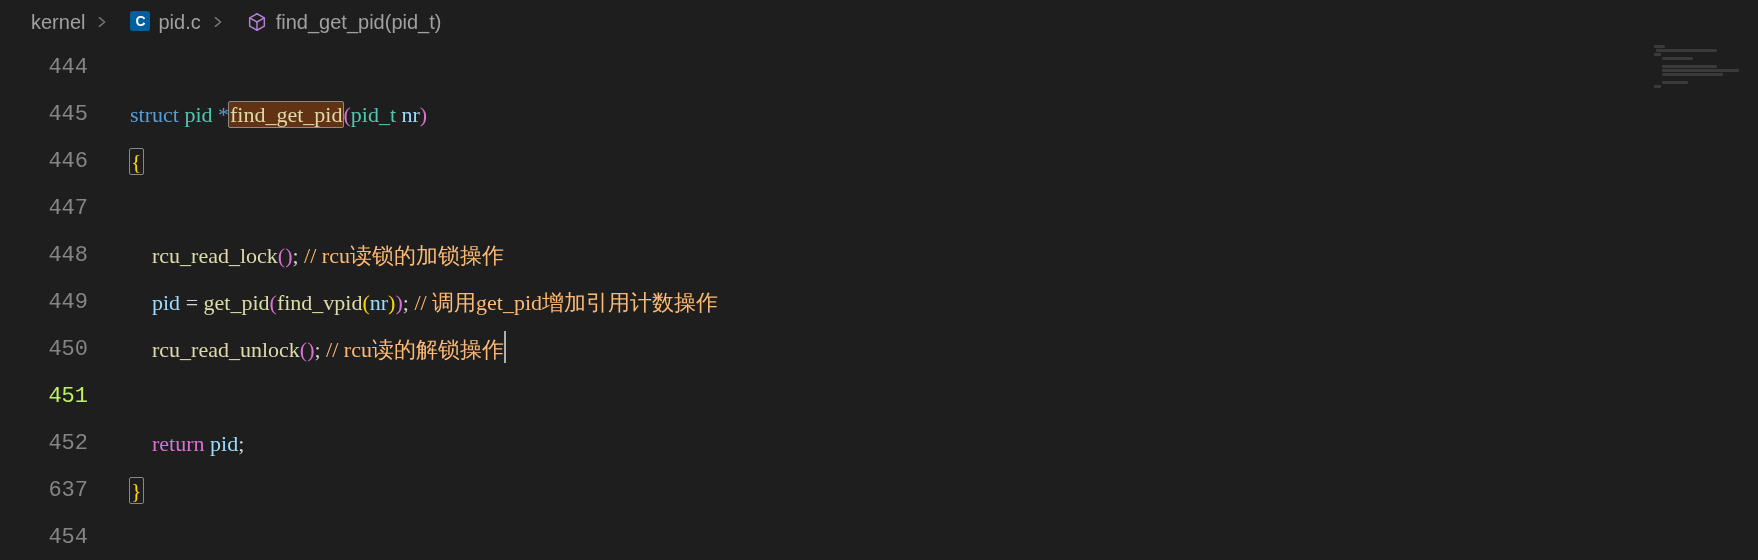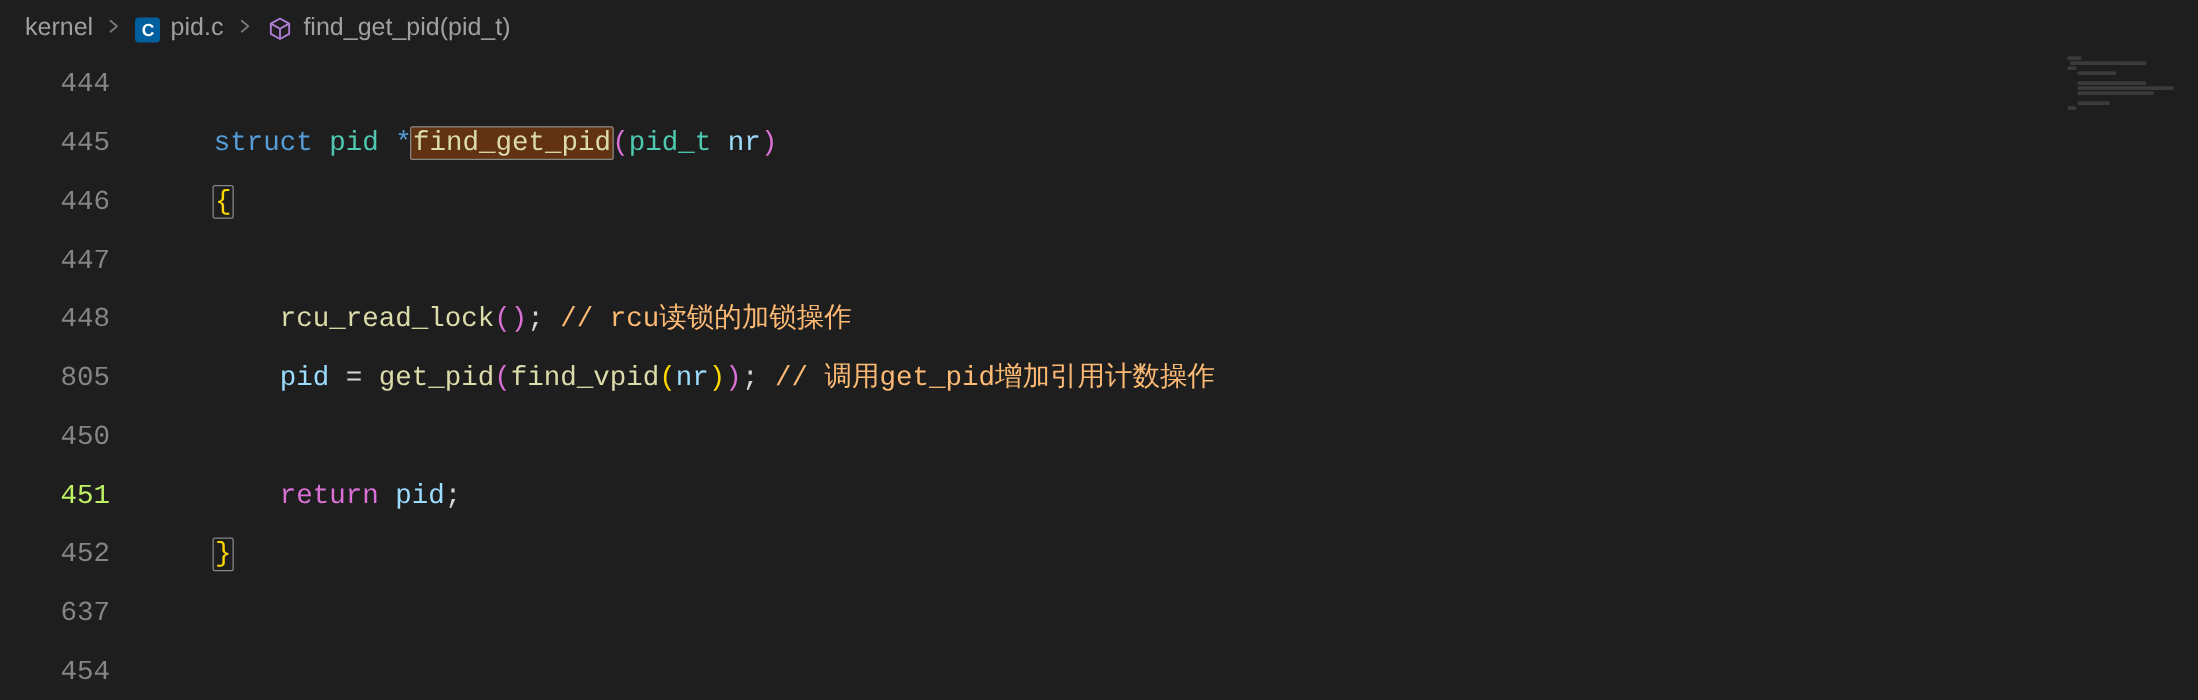--- a/index.html
+++ b/index.html
@@ -22,22 +22,23 @@
     font-size: 20px;
     color: #a0a0a0;
     gap: 8px;
   }
   .breadcrumb .sep {
     color: #7a7a7a;
     margin: 0 2px;
   }
   .breadcrumb .crumb {
     display: flex;
-    align-items: flex-end;
+    align-items: flex-start;
     gap: 8px;
+    margin-left: 11px;
   }
   .file-icon {
     display: inline-flex;
     align-items: center;
     justify-content: center;
     width: 20px;
     height: 20px;
     background: #005f9e;
     color: #ffffff;
     font-weight: 700;
@@ -49,37 +50,36 @@
     display: inline-flex;
     align-items: center;
     color: #b180d7;
   }
   .symbol-icon svg { width: 22px; height: 22px; }
   .editor {
     display: flex;
     flex-direction: row;
     height: calc(100% - 44px);
     line-height: 47px;
-    gap: 41px;
   }
   .gutter {
     width: 100px;
     text-align: right;
     color: #858585;
     padding-right: 12px;
     user-select: none;
   }
   .gutter .ln { height: 47px; }
   .gutter .ln.current { color: #bef264; }
   .code {
     flex: 1;
     position: relative;
     padding-left: 30px;
   }
-  .code .line { height: 47px; white-space: pre; }
+  .code .line { height: 47px; white-space: pre; font-family: Liberation Serif, serif; }
   .tok-kw    { color: #569cd6; }
   .tok-type  { color: #4ec9b0; }
   .tok-op    { color: #569cd6; }
   .tok-fn    { color: #dcdcaa; }
   .tok-var   { color: #9cdcfe; }
   .tok-paren { color: #da70d6; }
   .tok-brace { color: #ffd700; }
   .tok-pun   { color: #d4d4d4; }
   .tok-com   { color: #fdba74; }
   .hl-fn {
@@ -152,21 +152,21 @@
   </span>
 </div>
 
 <div class="editor">
   <div class="gutter">
     <div class="ln">444</div>
     <div class="ln">445</div>
     <div class="ln">446</div>
     <div class="ln">447</div>
     <div class="ln">448</div>
-    <div class="ln">805</div>
+    <div class="ln">449</div>
     <div class="ln">450</div>
     <div class="ln current">451</div>
     <div class="ln">452</div>
     <div class="ln">637</div>
     <div class="ln">454</div>
   </div>
 
   <div class="code">
 
     <div class="line"></div>
@@ -175,20 +175,21 @@
 
     <div class="line"><span class="tok-brace brace-box">{</span></div>
 
 
     <div class="line"></div>
 
     <div class="line">    <span class="tok-fn">rcu_read_lock</span><span class="tok-paren">(</span><span class="tok-paren">)</span><span class="tok-pun">;</span> <span class="tok-com">// rcu读锁的加锁操作</span></div>
 
     <div class="line">    <span class="tok-var">pid</span> <span class="tok-pun">=</span> <span class="tok-fn">get_pid</span><span class="tok-paren">(</span><span class="tok-fn">find_vpid</span><span class="tok-brace">(</span><span class="tok-var">nr</span><span class="tok-brace">)</span><span class="tok-paren">)</span><span class="tok-pun">;</span> <span class="tok-com">// 调用get_pid增加引用计数操作</span></div>
 
+    <div class="line">    <span class="tok-fn">rcu_read_unlock</span><span class="tok-paren">(</span><span class="tok-paren">)</span><span class="tok-pun">;</span> <span class="tok-com">// rcu读的解锁操作</span><span class="cursor"></span></div>
 
     <div class="line"></div>
 
     <div class="line">    <span class="tok-paren">return</span> <span class="tok-var">pid</span><span class="tok-pun">;</span></div>
 
     <div class="line"><span class="tok-brace brace-box">}</span></div>
   </div>
 </div>
 
 <div class="minimap">

